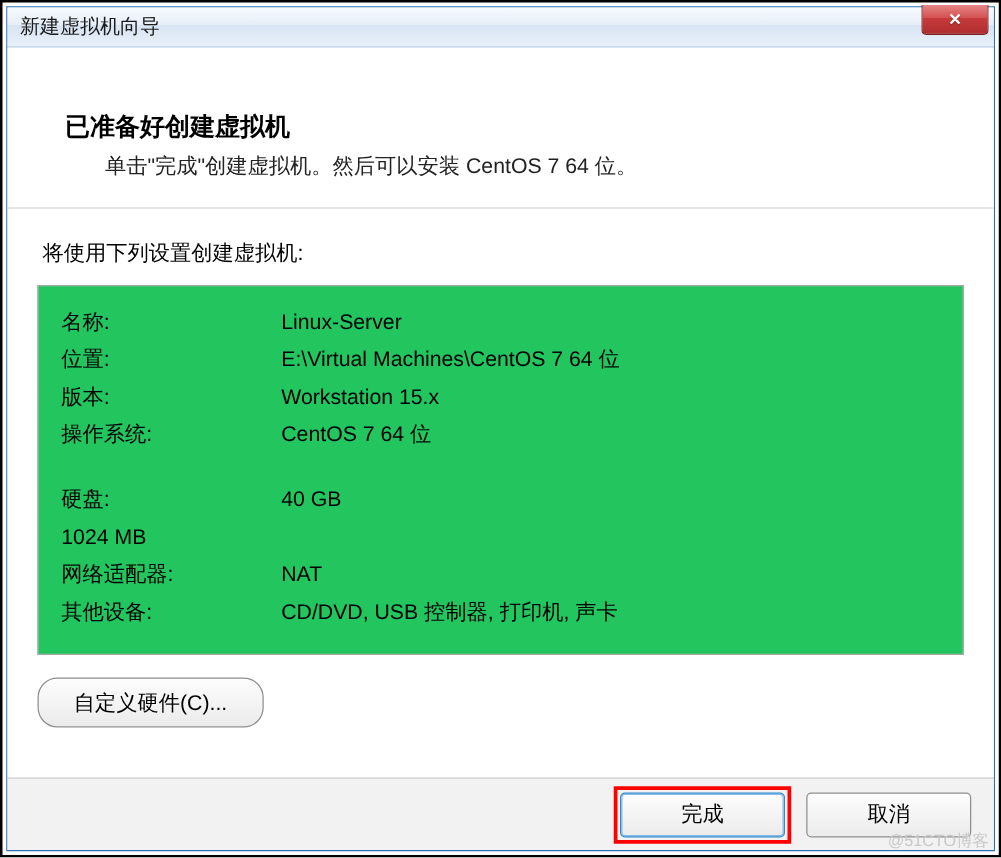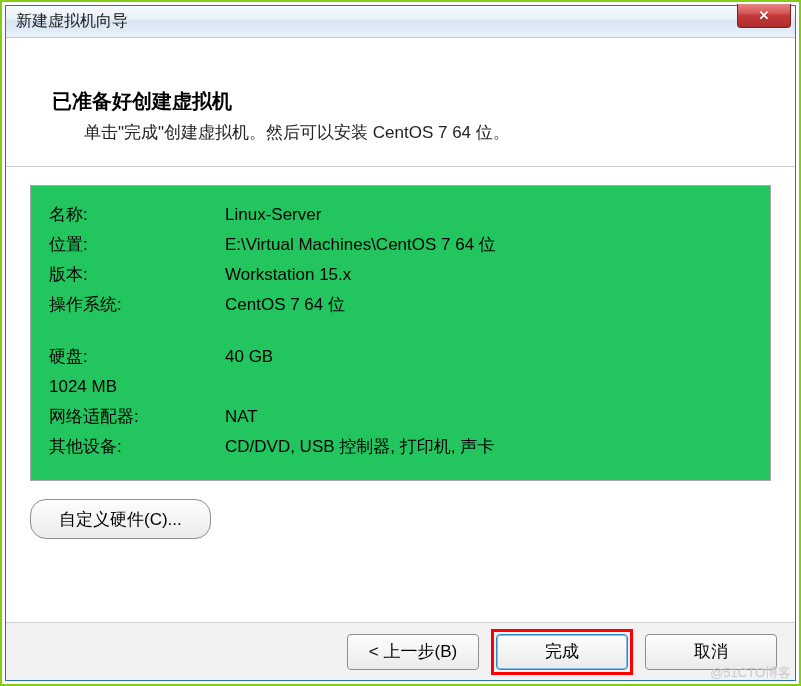--- a/index.html
+++ b/index.html
@@ -6,21 +6,21 @@
   html, body {
     margin: 0; padding: 0;
     width: 801px; height: 686px;
     font-family: "Microsoft YaHei", "SimSun", Tahoma, sans-serif;
     font-size: 16px;
     background: #fff;
     overflow: hidden;
   }
   .outer-border {
     width: 801px; height: 686px;
-    border: 2px solid #84cc16;
+    border: 2px solid #000000;
     position: relative;
     background: #fff;
   }
   .window {
     position: absolute;
     top: 3px; left: 3px;
     width: 791px; height: 676px;
     border: 1px solid #2a72b5;
     background: #fff;
     display: flex;
@@ -175,20 +175,21 @@
         <span>✕</span>
       </div>
     </div>
 
     <div class="header">
       <div class="header-title">已准备好创建虚拟机</div>
       <div class="header-sub">单击"完成"创建虚拟机。然后可以安装 CentOS 7 64 位。</div>
     </div>
 
     <div class="content">
+      <div class="content-label">将使用下列设置创建虚拟机:</div>
 
       <div class="summary-box">
         <div class="row">
           <div class="label">名称:</div>
           <div class="value">Linux-Server</div>
         </div>
         <div class="row">
           <div class="label">位置:</div>
           <div class="value">E:\Virtual Machines\CentOS 7 64 位</div>
         </div>
@@ -219,21 +220,20 @@
           <div class="value">CD/DVD, USB 控制器, 打印机, 声卡</div>
         </div>
       </div>
 
       <div class="customize-wrap">
         <button class="customize-btn">自定义硬件(C)...</button>
       </div>
     </div>
 
     <div class="footer">
-      <button class="btn">&lt; 上一步(B)</button>
       <span class="highlight-finish">
         <button class="btn btn-default">完成</button>
       </span>
       <button class="btn">取消</button>
     </div>
 
   </div>
   <div class="watermark">@51CTO博客</div>
 </div>
 

